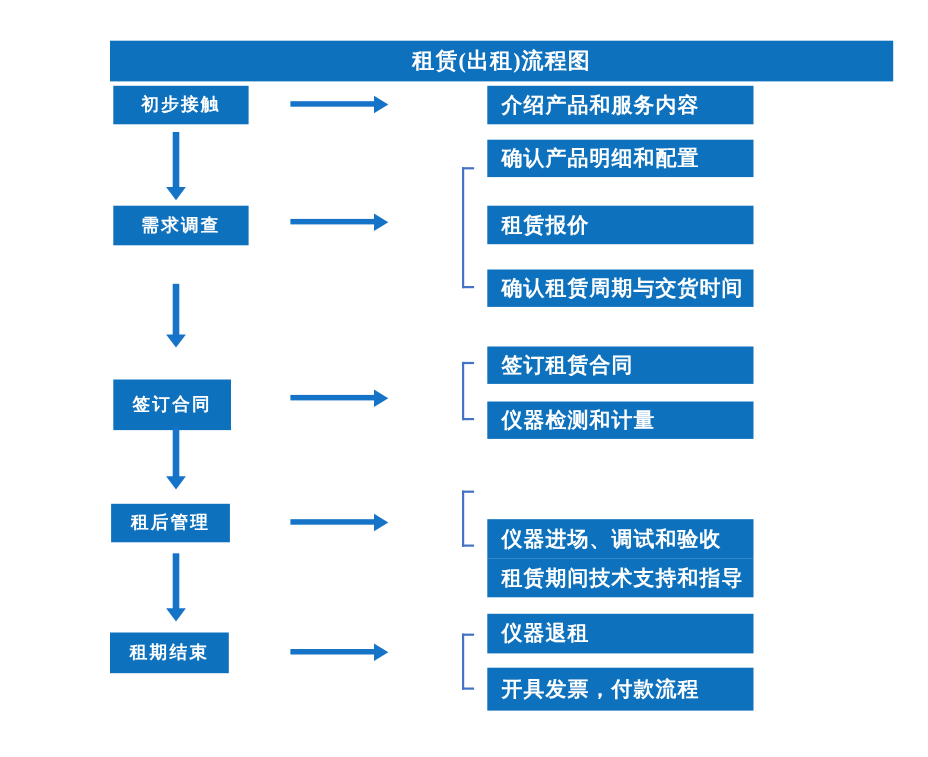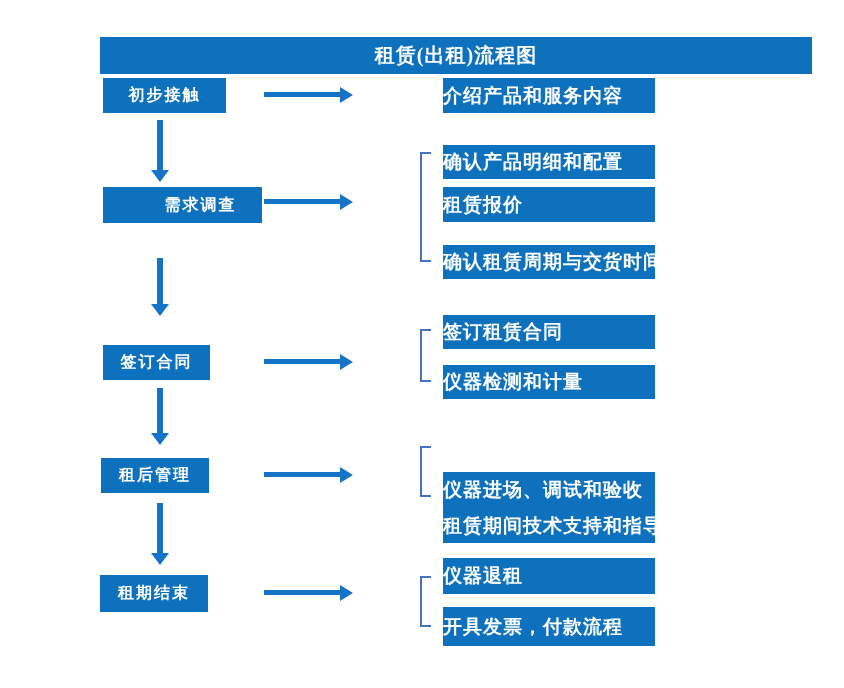--- a/index.html
+++ b/index.html
@@ -25,26 +25,26 @@
     position: absolute;
     background: var(--box-fill, #0E71BD);
     color: var(--text, #fff);
     font-size: 16px; font-weight: bold; letter-spacing: 2px;
     display: flex; align-items: center; justify-content: center;
     white-space: nowrap;
   }
 
   .detail-box {
     position: absolute;
-    left: 443px; width: 212px;
+    left: 443px; width: 242px;
     background: var(--box-fill, #0E71BD);
     color: var(--text, #fff);
     font-size: 19px; font-weight: bold; letter-spacing: 1px;
     display: flex; align-items: center;
-    box-sizing: border-box;
+    padding-left: 13px; box-sizing: border-box;
     white-space: nowrap;
   }
 
   
   .h-arrow { position: absolute; width: 89px; height: 16px; }
   .h-arrow .shaft {
     position: absolute; left: 0; right: 12px; top: 5px; height: 5px;
     background: var(--arrow, #1573C8);
   }
   .h-arrow .head {
@@ -80,22 +80,22 @@
   }
 </style>
 </head>
 <body style="--background: #FFFFFF; --box-fill: #0E71BD; --arrow: #1573C8; --bracket: #4472C4; --text: #FFFFFF;">
 
 <div class="canvas">
 
   <div class="title-bar">租赁(出租)流程图</div>
 
   <div class="stage-box" style="left:103px; top:78px;  width:123px; height:35px;">初步接触</div>
-  <div class="stage-box" style="left:103px; top:187px; width:123px; height:36px;padding-left:36px;">需求调查</div>
-  <div class="stage-box" style="left:103px; top:345px; width:107px; height:35px;">签订合同</div>
+  <div class="stage-box" style="left:103px; top:187px; width:123px; height:36px;">需求调查</div>
+  <div class="stage-box" style="left:103px; top:345px; width:107px; height:46px;">签订合同</div>
   <div class="stage-box" style="left:101px; top:458px; width:108px; height:35px;">租后管理</div>
   <div class="stage-box" style="left:100px; top:575px; width:108px; height:37px;">租期结束</div>
 
   <div class="v-arrow" style="left:151px; top:120px; height:62px;">
     <div class="shaft"></div>
       <div class="head"></div>
   </div>
   <div class="v-arrow" style="left:151px; top:258px; height:58px;">
     <div class="shaft"></div>
       <div class="head"></div>
@@ -129,21 +129,21 @@
     <div class="shaft"></div>
       <div class="head"></div>
   </div>
 
   <div class="bracket" style="top:152px; height:110px;"></div>
   <div class="bracket" style="top:329px; height:53px;"></div>
   <div class="bracket" style="top:446px; height:51px;"></div>
   <div class="bracket" style="top:576px; height:51px;"></div>
 
   <div class="detail-box" style="top:78px;  height:35px;">介绍产品和服务内容</div>
-  <div class="detail-box" style="top:145px; height:34px;">确认产品明细和配置</div>
+  <div class="detail-box" style="top:127px; height:34px;">确认产品明细和配置</div>
   <div class="detail-box" style="top:245px; height:34px;">确认租赁周期与交货时间</div>
   <div class="detail-box" style="top:187px; height:35px;">租赁报价</div>
   <div class="detail-box" style="top:315px; height:34px;">签订租赁合同</div>
   <div class="detail-box" style="top:365px; height:34px;">仪器检测和计量</div>
   <div class="detail-box" style="top:424px; height:36px;margin-top:48px;">仪器进场、调试和验收</div>
   <div class="detail-box" style="top:508px; height:35px;text-align:center;">租赁期间技术支持和指导</div>
   <div class="detail-box" style="top:558px; height:36px;">仪器退租</div>
   <div class="detail-box" style="top:607px; height:39px;">开具发票，付款流程</div>
 
 </div>

